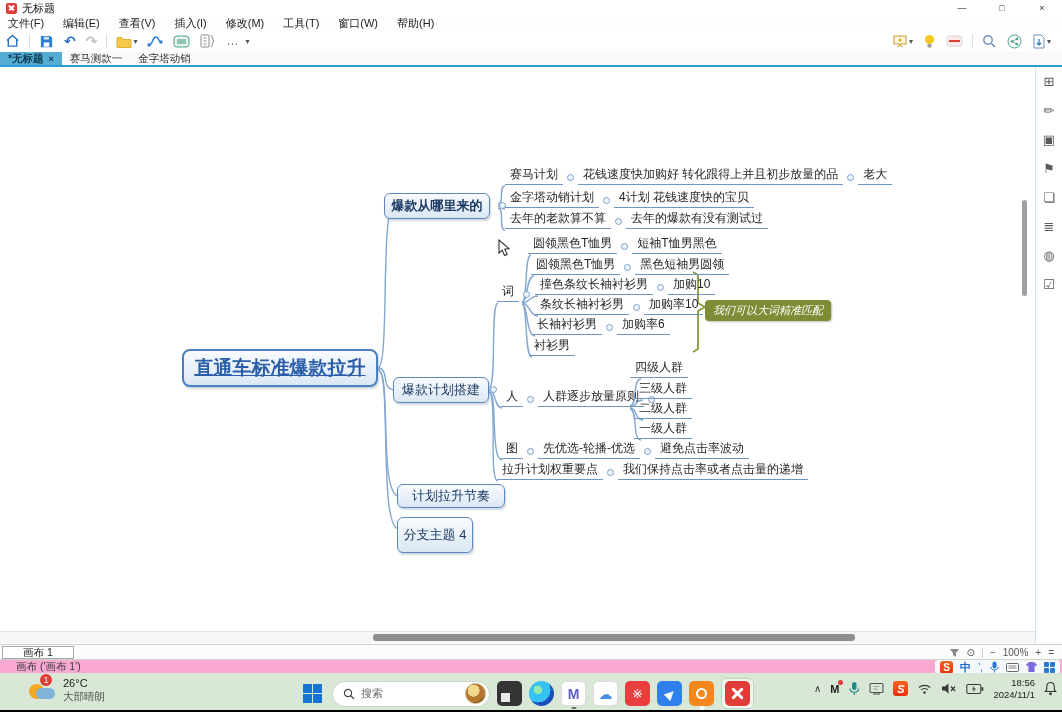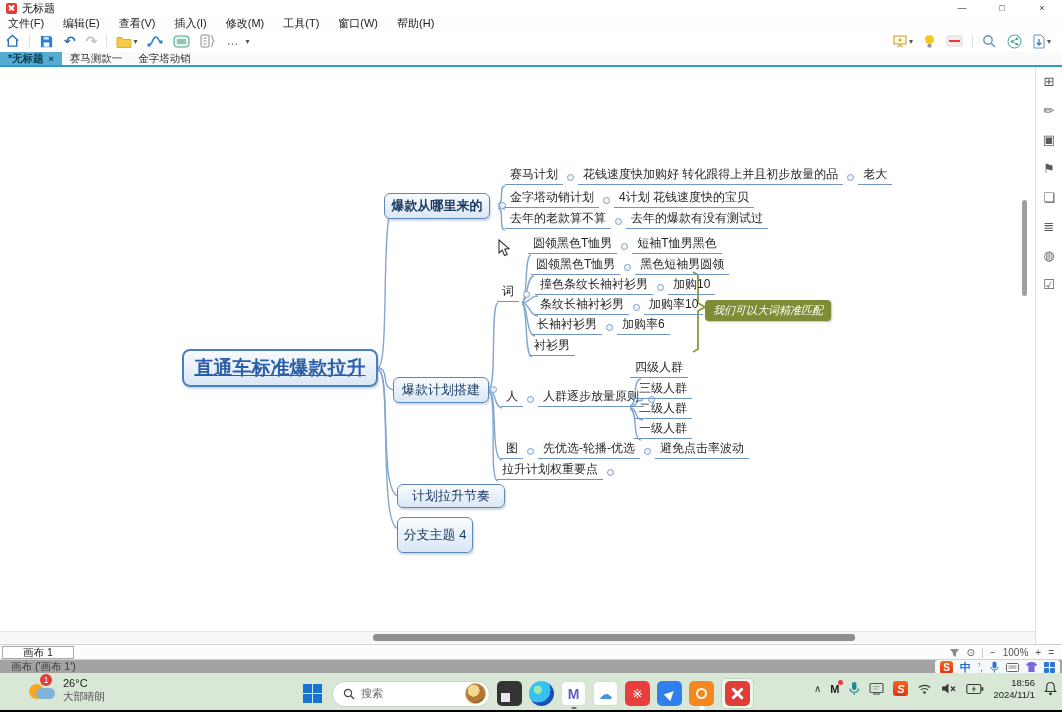--- a/index.html
+++ b/index.html
@@ -61,21 +61,21 @@
 
   
   #cursor { position:absolute; }
 
   
   #canvasbar { position:absolute; left:0; top:644px; width:1062px; height:15px; background:#fcfcfc; border-top:1px solid #d0d0d0; }
   #canvas-tab { position:absolute; left:2px; top:1px; height:13px; border:1px solid #a8a8a8; background:#fff; font-size:10.5px; color:#222; display:flex; align-items:center; padding:0 20px; }
   #zoomctl { position:absolute; right:8px; top:0; height:15px; display:flex; align-items:center; gap:7px; color:#555; font-size:10px; }
   #zoomctl .zsep { width:1px; height:10px; background:#ccc; }
 
-  #statusbar { position:absolute; left:0; top:659px; width:1062px; height:14px; background:#a3a3a3; border-top:1px solid #cfd4cf; font-size:10.5px; color:#3a3a3a; display:flex; align-items:center; padding-left:11px; }
+  #statusbar { position:absolute; left:0; top:659px; width:1062px; height:14px; background:#f9a8d4; border-top:1px solid #cfd4cf; font-size:10.5px; color:#3a3a3a; display:flex; align-items:center; padding-left:16px; }
   #sogou-bar { position:absolute; right:2px; top:0; height:14px; display:flex; align-items:center; gap:7px; background:#f4f8fb; border-radius:3px; padding:0 5px; }
   .sg-s { width:13px; height:13px; background:linear-gradient(#f7641e,#e3330f); color:#fff; border-radius:3px; font-size:10px; font-weight:bold; display:flex; align-items:center; justify-content:center; }
   .sg-zh { color:#1a66c9; font-weight:bold; font-size:11px; }
   .sg-punct { color:#1a66c9; font-size:10px; }
   .sg-shirt { width:11px; height:10px; background:#7b68d9; clip-path:polygon(0 25%,30% 0,70% 0,100% 25%,85% 45%,78% 35%,78% 100%,22% 100%,22% 35%,15% 45%); }
   .sg-grid { width:11px; height:11px; display:grid; grid-template-columns:1fr 1fr; gap:1px; }
   .sg-grid span { background:#2a78d4; border-radius:1px; }
 
   
   #taskbar { position:absolute; left:0; top:673px; width:1062px; height:37px; background:#d8e7d6; }
@@ -357,20 +357,21 @@
     <span class="mtext">图</span>
     <span class="mdot"></span>
     <span class="mtext">先优选-轮播-优选</span>
     <span class="mdot"></span>
     <span class="mtext">避免点击率波动</span>
   </div>
 
   <div class="mrow" style="left:497px; top:395px;">
     <span class="mtext">拉升计划权重要点</span>
     <span class="mdot"></span>
+    <span class="mtext">我们保持点击率或者点击量的递增</span>
   </div>
 
   <div class="topic" style="left:397px; top:417px; width:108px; height:24px;">计划拉升节奏</div>
   <div class="topic" style="left:397px; top:450px; width:76px; height:36px;">分支主题 4</div>
 
   <svg id="cursor" style="left:498px; top:172px;" width="13" height="18" viewBox="0 0 13 18">
     <path d="M1 1 L1 14 L4.2 11.2 L6.6 16.6 L9.2 15.4 L6.8 10.2 L11 9.6 Z" fill="#fff" stroke="#333" stroke-width="1.1"></path>
   </svg>
 
   <div id="side-rail">

